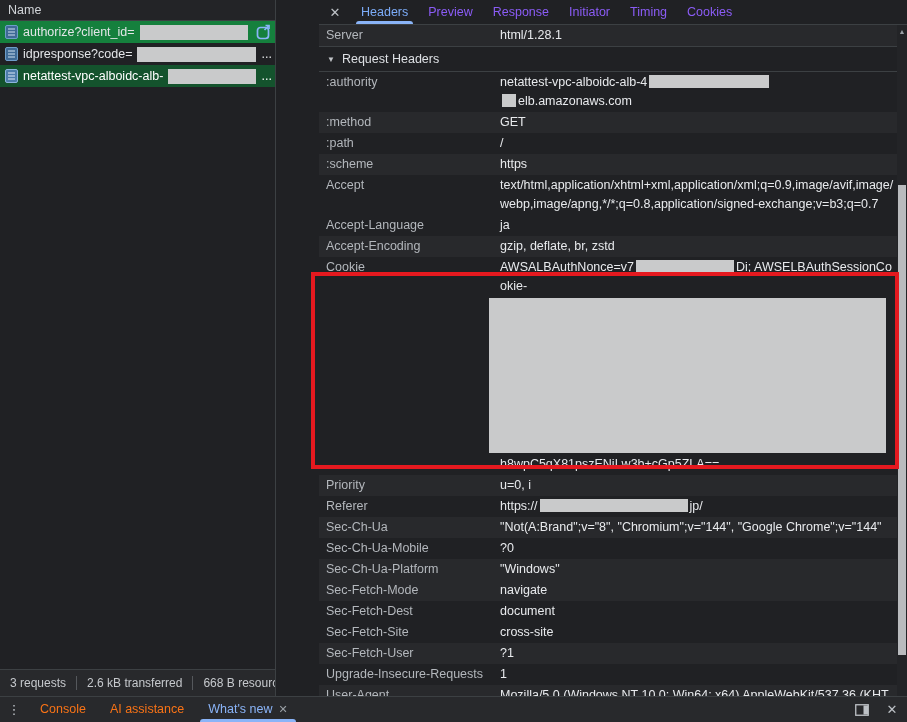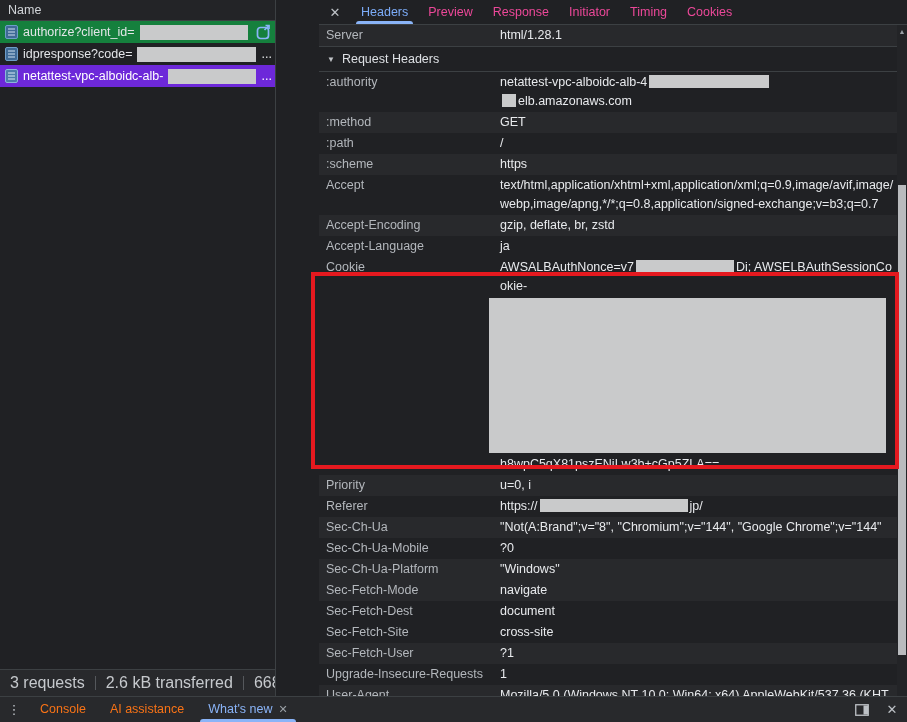--- a/index.html
+++ b/index.html
@@ -12,41 +12,41 @@
   
   #left-panel { position:absolute; left:0; top:0; width:276px; bottom:26px;
     border-right:1px solid #3c4043; display:flex; flex-direction:column; background:#202124; }
   .name-header { height:21px; line-height:21px; padding-left:8px; color:#d2d5d9;
     border-bottom:1px solid #3c4043; background:#232427; flex-shrink:0; }
   .net-list { flex:1; overflow:hidden; }
   .request-row { height:22px; display:flex; align-items:center; gap:5px; padding:0 3px 0 5px;
     color:#e3e5e8; cursor:default; white-space:nowrap; }
   .request-row.shade-b { background:#15803d; }
   .request-row.shade-a { background:#202124; }
-  .request-row.selected { background:#6d28d9; color:#ffffff;justify-content:space-between; }
+  .request-row.selected { background:#14532d; color:#ffffff;justify-content:space-between; }
   .req-label { flex-shrink:0; }
   .redact { background:#c9cacb; display:inline-block; }
   .req-redact { flex:1; height:15px; min-width:10px; }
   .req-ellipsis { flex-shrink:0; margin-left:1px; }
   .doc-icon { flex-shrink:0; display:inline-flex; }
   .redirect-icon { flex-shrink:0; display:inline-flex; margin-left:2px; }
   
   .status-bar { height:27px; border-top:1px solid #3c4043; background:#28292c;
     display:flex; align-items:center; overflow:hidden; white-space:nowrap;
-    color:#c6c9cd; font-size:16px; flex-shrink:0; }
+    color:#c6c9cd; font-size:12px; flex-shrink:0; }
   .status-item { padding:0 10px; flex-shrink:0; }
   .status-divider { width:1px; height:14px; background:#55585c; flex-shrink:0; }
   
   #right-panel { position:absolute; left:319px; top:0; right:0; bottom:26px;
     display:flex; flex-direction:column; background:#202124; overflow:hidden; }
   .tab-bar { height:25px; flex-shrink:0; border-bottom:1px solid #3c4043;
     display:flex; align-items:stretch; background:#202124; }
   .tab-close-btn { width:32px; display:flex; align-items:center; justify-content:center;
     color:#bdc1c6; font-size:13px; cursor:default; }
-  .tab { position:relative; padding:0 10px; line-height:24px; color:#ec4899; cursor:default; }
+  .tab { position:relative; padding:0 10px; line-height:24px; color:#8b5cf6; cursor:default; }
   .tab.active { color:#7cacf8; }
   .tab-underline { position:absolute; left:5px; right:5px; bottom:0; height:3px;
     border-radius:4px 4px 0 0; background:#8ab4f8; }
   .headers-scroll { flex:1; overflow:hidden; position:relative; padding-right:10px; }
   .hrow { display:flex; align-items:flex-start; line-height:19px; padding:1px 0; }
   .hrow.shade-a { background:#202124; }
   .hrow.shade-b { background:#28292c; }
   .hkey { width:181px; flex-shrink:0; padding-left:7px; color:#b3b7bc; }
   .hval { flex:1; color:#e8eaed; word-break:break-all; padding-right:2px; }
   .hval.nowrap { white-space:nowrap; overflow:hidden; word-break:normal; }
@@ -190,28 +190,28 @@
       <div class="hrow shade-b">
         <span class="hkey">:scheme</span>
         <span class="hval">https</span>
       </div>
 
       <div class="hrow shade-a">
         <span class="hkey">Accept</span>
         <span class="hval">text/html,application/xhtml+xml,application/xml;q=0.9,image/avif,image/webp,image/apng,*/*;q=0.8,application/signed-exchange;v=b3;q=0.7</span>
       </div>
 
+      <div class="hrow shade-a">
+        <span class="hkey">Accept-Language</span>
+        <span class="hval">ja</span>
+      </div>
+
       <div class="hrow shade-b">
         <span class="hkey">Accept-Encoding</span>
         <span class="hval">gzip, deflate, br, zstd</span>
-      </div>
-
-      <div class="hrow shade-a">
-        <span class="hkey">Accept-Language</span>
-        <span class="hval">ja</span>
       </div>
 
       <div class="hrow shade-a">
         <span class="hkey">Cookie</span>
         <span class="hval"><span>AWSALBAuthNonce=v7</span><span class="redact inline-redact" style="width:98px;"></span><span>Di; AWSELBAuthSessionCookie-</span><span class="redact cookie-block" style="display:block;"></span><span>h8wpC5qX81pszENiLw3b+cGp5ZLA==</span></span>
       </div>
 
       <div class="hrow shade-b">
         <span class="hkey">Priority</span>
         <span class="hval">u=0, i</span>

